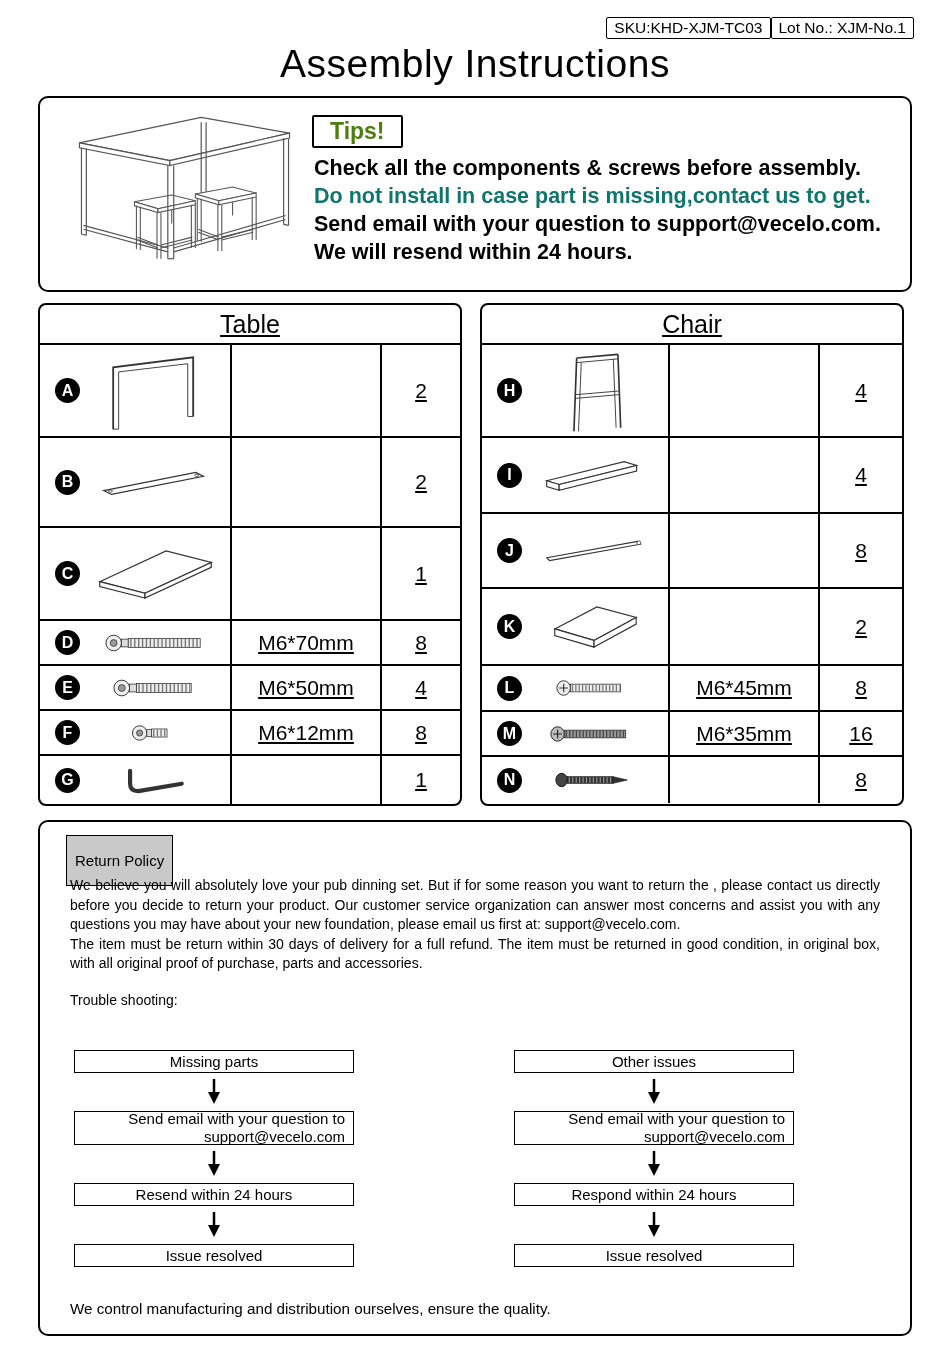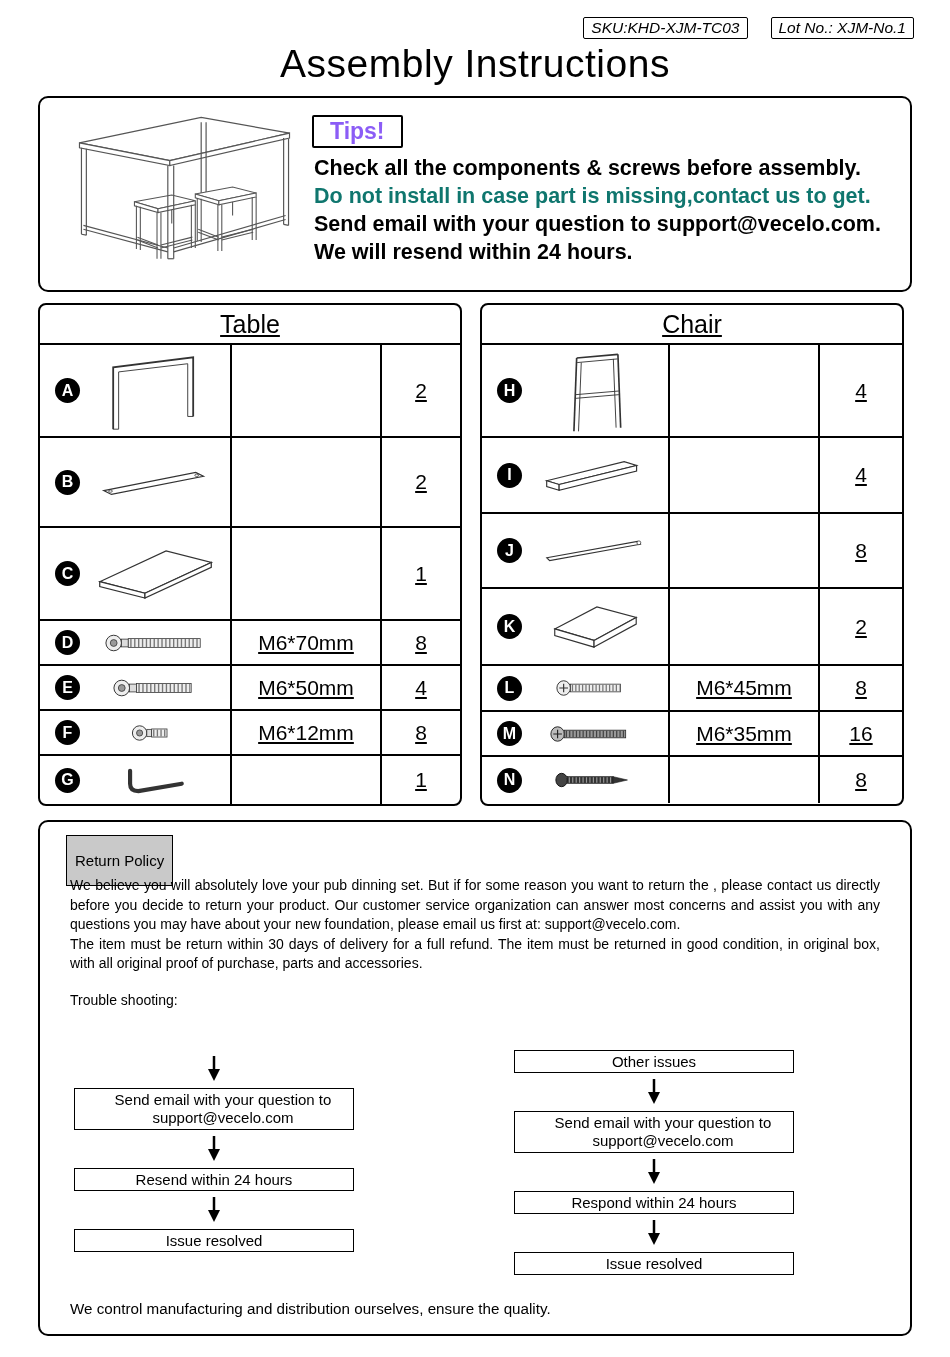--- a/index.html
+++ b/index.html
@@ -1,29 +1,29 @@
 <!DOCTYPE html>
 <html><head>
 <meta charset="utf-8">
 <style>
   html,body { margin:0; padding:0; }
   body {
     width:950px; height:1357px; position:relative; background:#fff;
     font-family:"Liberation Sans", sans-serif; color:#000; overflow:hidden;
   }
-  .top-tags { position:absolute; top:17px; right:36px; display:flex; gap:23px;font-style:italic; }
+  .top-tags { position:absolute; top:17px; right:36px; display:flex; gap:0; }
   .tag { border:1.5px solid #000; border-radius:2px; padding:1px 7px; font-size:15.5px; white-space:nowrap; }
   .title { position:absolute; top:42px; left:0; width:100%; text-align:center; font-size:39px; letter-spacing:.5px; }
 
   
   .tips-box { position:absolute; left:38px; top:96px; width:874px; height:196px;
     border:2px solid #000; border-radius:10px; box-sizing:border-box; }
   .furniture { position:absolute; left:12px; top:4px; }
   .tips-label { position:absolute; left:272px; top:17px; border:2px solid #000; border-radius:2px;
-    color:#8b5cf6; font-size:23px; font-weight:bold; padding:1px 16px; }
+    color:#4d7c0f; font-size:23px; font-weight:bold; padding:1px 16px; }
   .tips-text { position:absolute; left:274px; top:56px; font-size:21.5px; line-height:28px;font-weight:bold; }
   .tips-line.red { color:#0f766e; }
 
   
   .parts-box { position:absolute; top:303px; width:424px; height:503px; border:2px solid #000;
     border-radius:8px; box-sizing:border-box; overflow:hidden; background:#fff;text-decoration:underline; }
   .parts-box.left { left:38px; }
   .parts-box.right { left:480px; }
   .parts-header { height:40px; box-sizing:border-box; border-bottom:2px solid #000;
     display:flex; align-items:center; justify-content:center; font-size:25px; }
@@ -46,21 +46,21 @@
   .rp-label { position:absolute; left:26px; top:13px; background:#c9c9c9; border:1.5px solid #000;
     font-size:15px; padding:16px 8px; }
   .rp-text { position:absolute; left:30px; top:54px; width:810px; font-size:14px;
     line-height:19.5px; text-align:justify; }
   .rp-trouble { margin-top:17px; text-align:left; }
   .flow { position:absolute; top:228px; width:280px; display:flex; flex-direction:column; align-items:center; }
   .flow.left { left:34px; }
   .flow.right { left:474px; }
   .fbox { box-sizing:border-box; border:1.5px solid #000; width:100%; font-size:15px; background:#fff;
     display:flex; align-items:center; justify-content:center; height:23px; }
-  .fbox.email { height:42px; justify-content:flex-start; text-align:center; padding-left:26px;
+  .fbox.email { height:34px; justify-content:flex-start; text-align:right; padding-left:26px;
     padding-right:8px; line-height:18.5px; }
   .farrow { margin:6px 0; line-height:0; }
   .rp-footer { position:absolute; left:30px; top:478px; font-size:15.2px; }
 
   svg { display:block; }
 </style>
 </head>
 <body>
 
 <div class="top-tags">
@@ -369,20 +369,21 @@
 
 <div class="return-box">
   <div class="rp-label">Return Policy</div>
   <div class="rp-text">
     <div>We believe you will absolutely love your pub dinning set. But if for some reason you want to return the , please contact us directly before you decide to return your product. Our customer service organization can answer most concerns and assist you with any questions you may have about your new foundation, please email us first at: support@vecelo.com.</div>
     <div>The item must be return within 30 days of delivery for a full refund. The item must be returned in good condition, in original box, with all original proof of purchase, parts and accessories.</div>
     <div class="rp-trouble">Trouble shooting:</div>
   </div>
 
   <div class="flow left">
+    <div class="fbox">Missing parts</div>
     <div class="farrow">
       <svg width="16" height="26" viewBox="0 0 16 26">
           <line x1="8" y1="0" x2="8" y2="14" stroke="#000" stroke-width="2.5"></line>
           <polygon points="2,13 14,13 8,25" fill="#000"></polygon>
         </svg>
     </div>
     <div class="fbox email">Send email with your question to support@vecelo.com</div>
     <div class="farrow">
       <svg width="16" height="26" viewBox="0 0 16 26">
           <line x1="8" y1="0" x2="8" y2="14" stroke="#000" stroke-width="2.5"></line>

